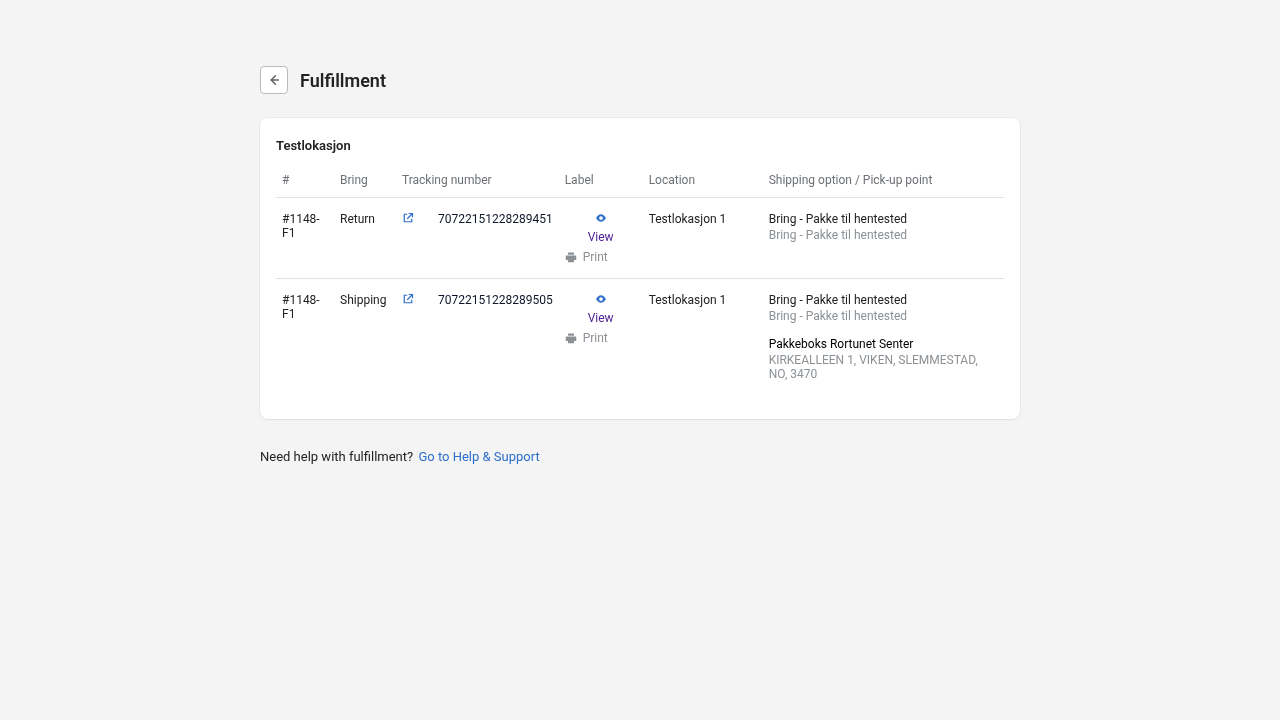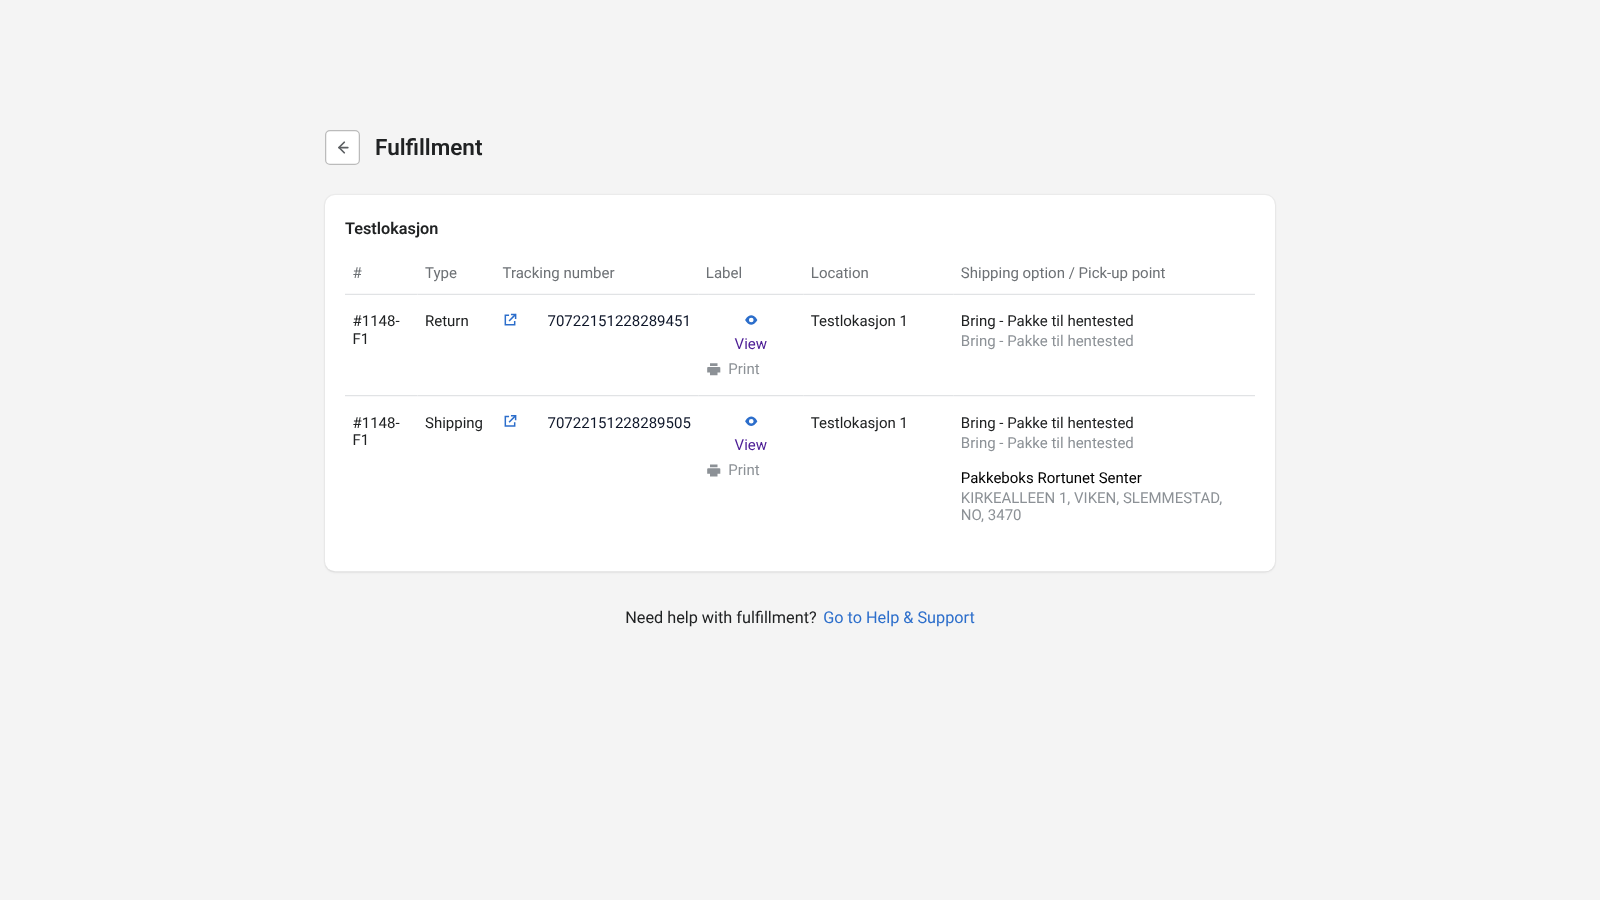--- a/index.html
+++ b/index.html
@@ -7,22 +7,22 @@
   background: #f4f4f4;
   font-family: -apple-system, BlinkMacSystemFont, "Segoe UI", Roboto, sans-serif;
   color: #202223;
   font-size: 13px;
   width: 1280px;
   height: 720px;
   overflow: hidden;
 }
 .page {
   width: 760px;
-  margin: 16px auto;
-  padding-top: 88px;
+  margin: 0 auto;
+  padding-top: 66px;
 }
 .header-row {
   display: flex;
   align-items: center;
   gap: 12px;
   margin-bottom: 24px;
 }
 .back-btn {
   width: 28px;
   height: 28px;
@@ -138,21 +138,20 @@
 }
 .label-action svg { width: 12px; height: 12px; flex-shrink: 0; }
 .label-view { color: #4c1d95; cursor: pointer; flex-direction: column; }
 .label-print { color: #8c9196; cursor: default; }
 .ship-main { color: #202223; }
 .ship-sub { color: #8c9196; margin-top: 2px; }
 .pickup-block { margin-top: 14px; }
 .pickup-name { color: #000000; }
 .pickup-addr { color: #8c9196; margin-top: 2px; }
 .help-row {
-  text-align: center;
   margin-top: 30px;
   font-size: 13px;
   color: #202223;
 }
 .help-row .link { margin-left: 2px; }
 </style>
 </head>
 <body>
 
 <div class="page">
@@ -167,21 +166,21 @@
   </div>
 
   <div class="card">
 
     <div class="section-heading">Testlokasjon</div>
 
     <table>
       <thead>
         <tr>
           <th class="col-num">#</th>
-          <th class="col-type">Type</th>
+          <th class="col-type">Bring</th>
           <th class="col-track">Tracking number</th>
           <th class="col-label">Label</th>
           <th class="col-loc">Location</th>
           <th class="col-ship">Shipping option / Pick-up point</th>
         </tr>
       </thead>
       <tbody>
 
         <tr>
           <td>#1148-F1</td>

